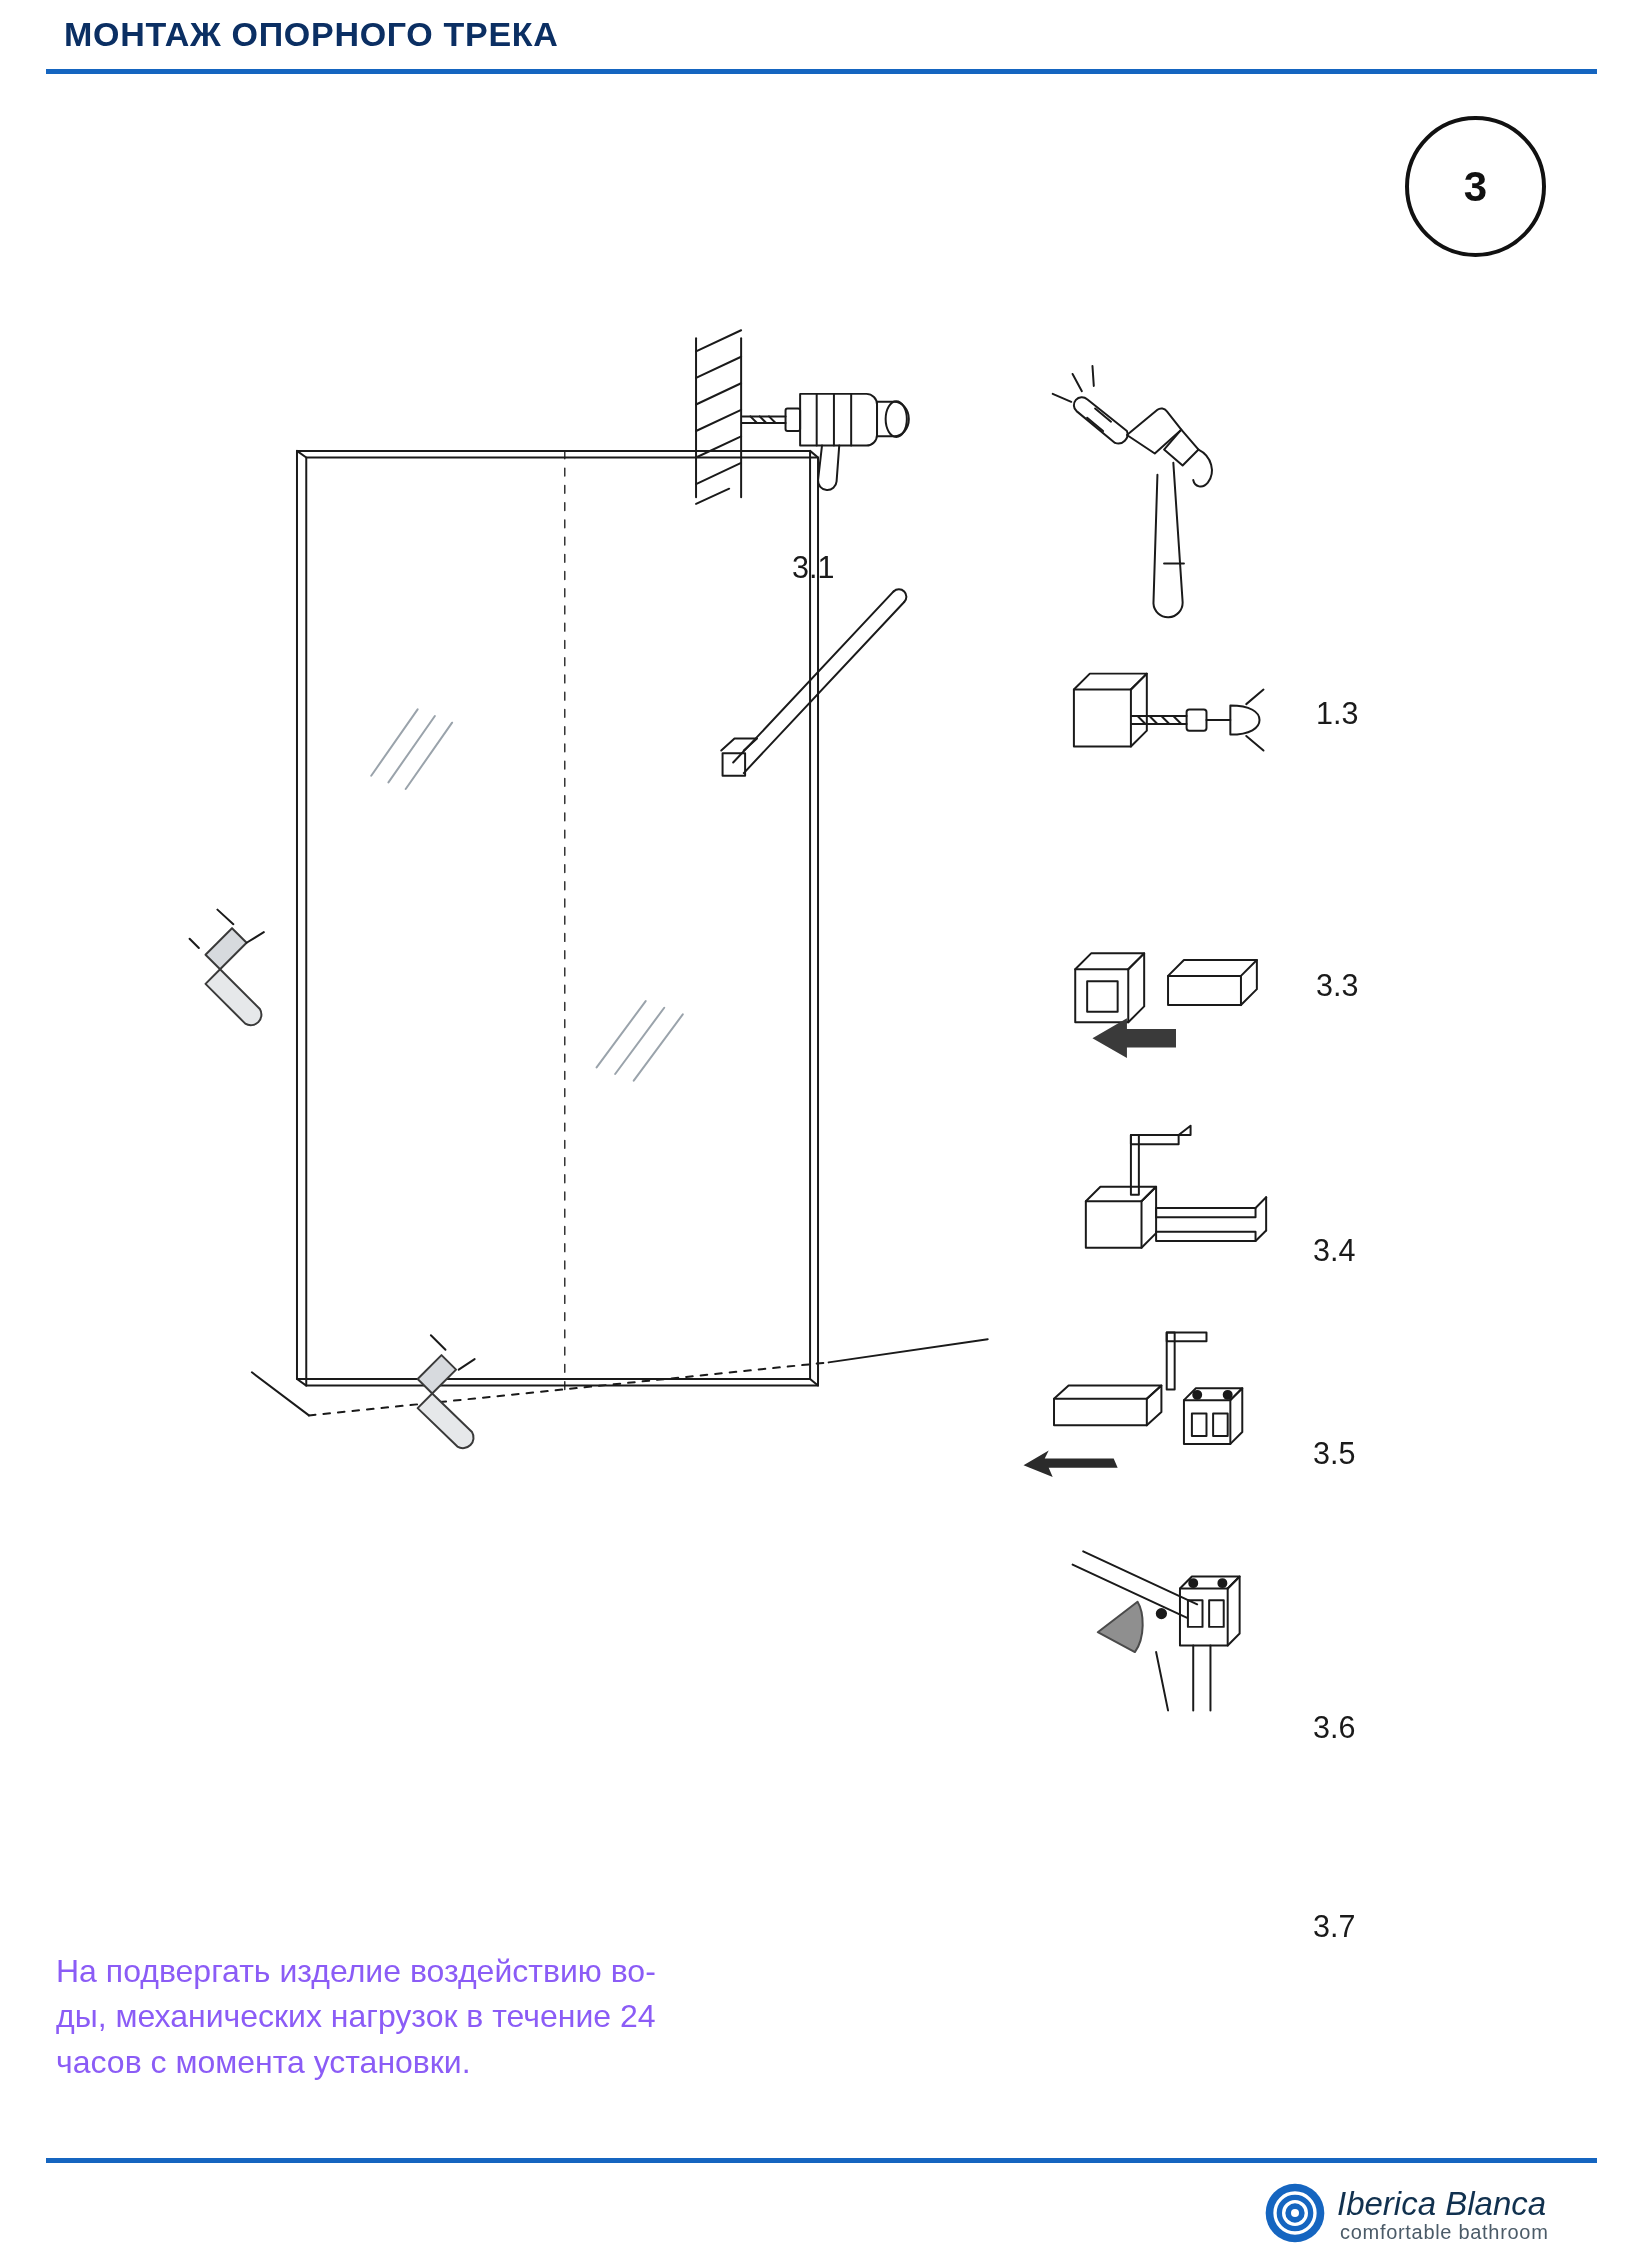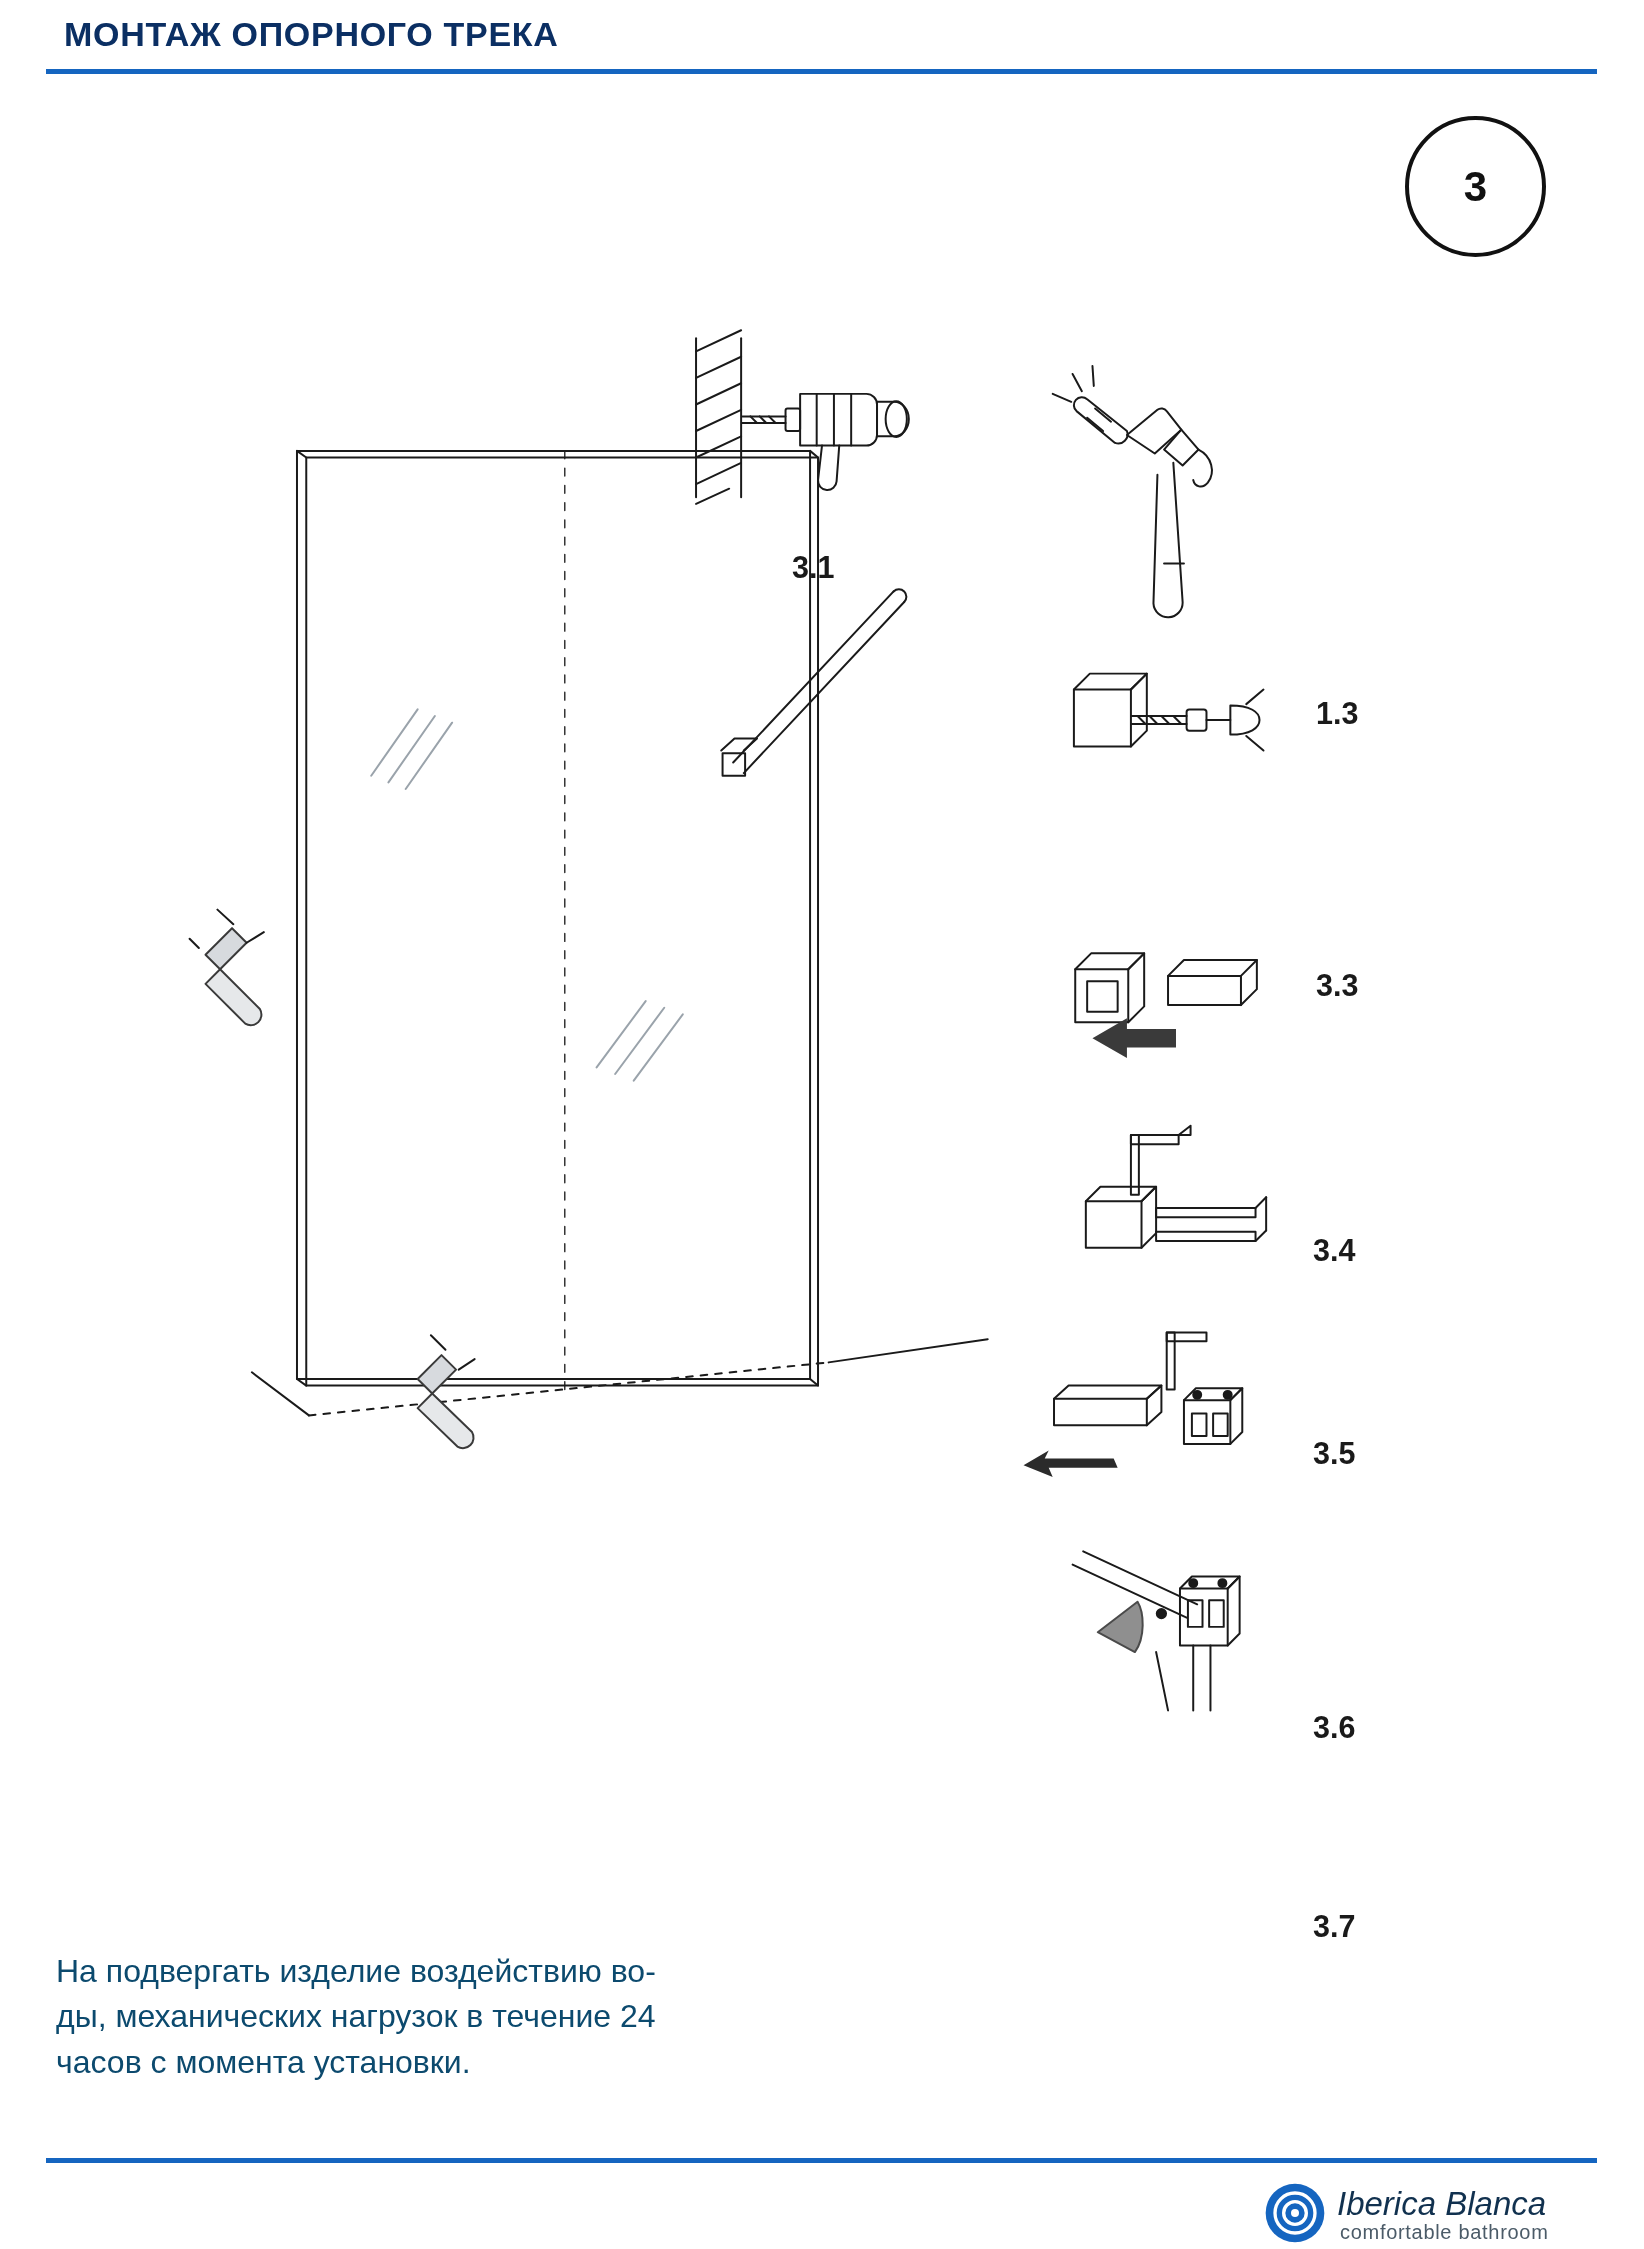--- a/index.html
+++ b/index.html
@@ -65,21 +65,20 @@
     line-height: 1;
   }
 
   
   .figure-area {
     position: absolute;
     left: 0;
     top: 252px;
     width: 1360px;
     height: 1591px;
-    font-weight: bold;
   }
   .fig-svg {
     position: absolute;
     left: 0;
     top: 0;
   }
 
   
   .sub-label {
     position: absolute;
@@ -96,21 +95,21 @@
   .lbl-37 { left: 1313px; top: 1657px; }
 
   
   .note {
     position: absolute;
     left: 56px;
     top: 1949px;
     width: 862px;
     font-size: 32px;
     line-height: 1.42;
-    color: #0c4a6e;
+    color: #8b5cf6;
   }
   .note div { white-space: nowrap; }
 
   
   .footer-rule {
     position: absolute;
     left: 46px;
     top: 2158px;
     width: 1551px;
     height: 5.3px;

